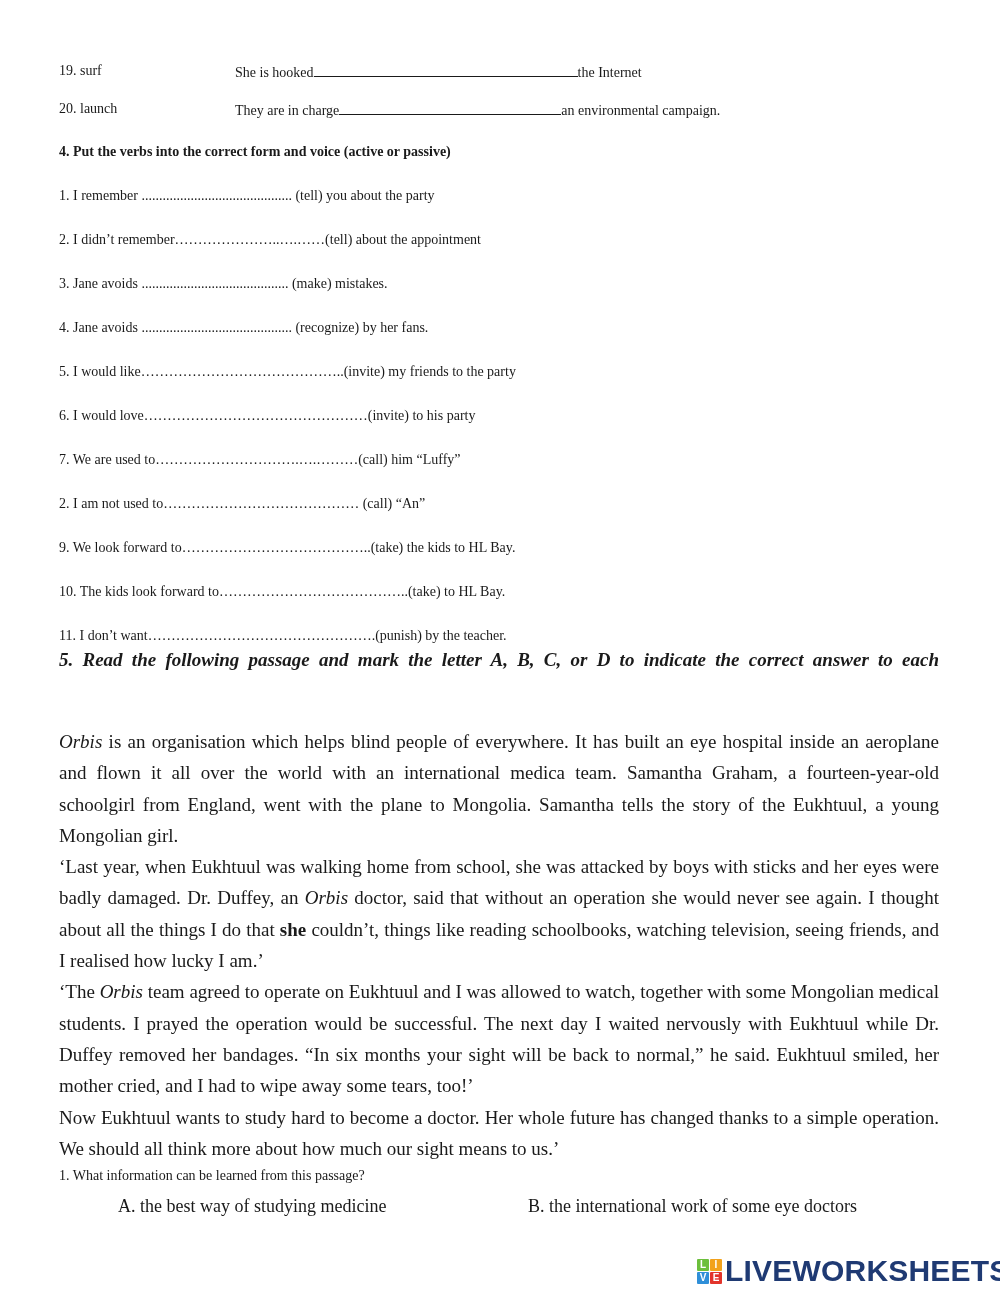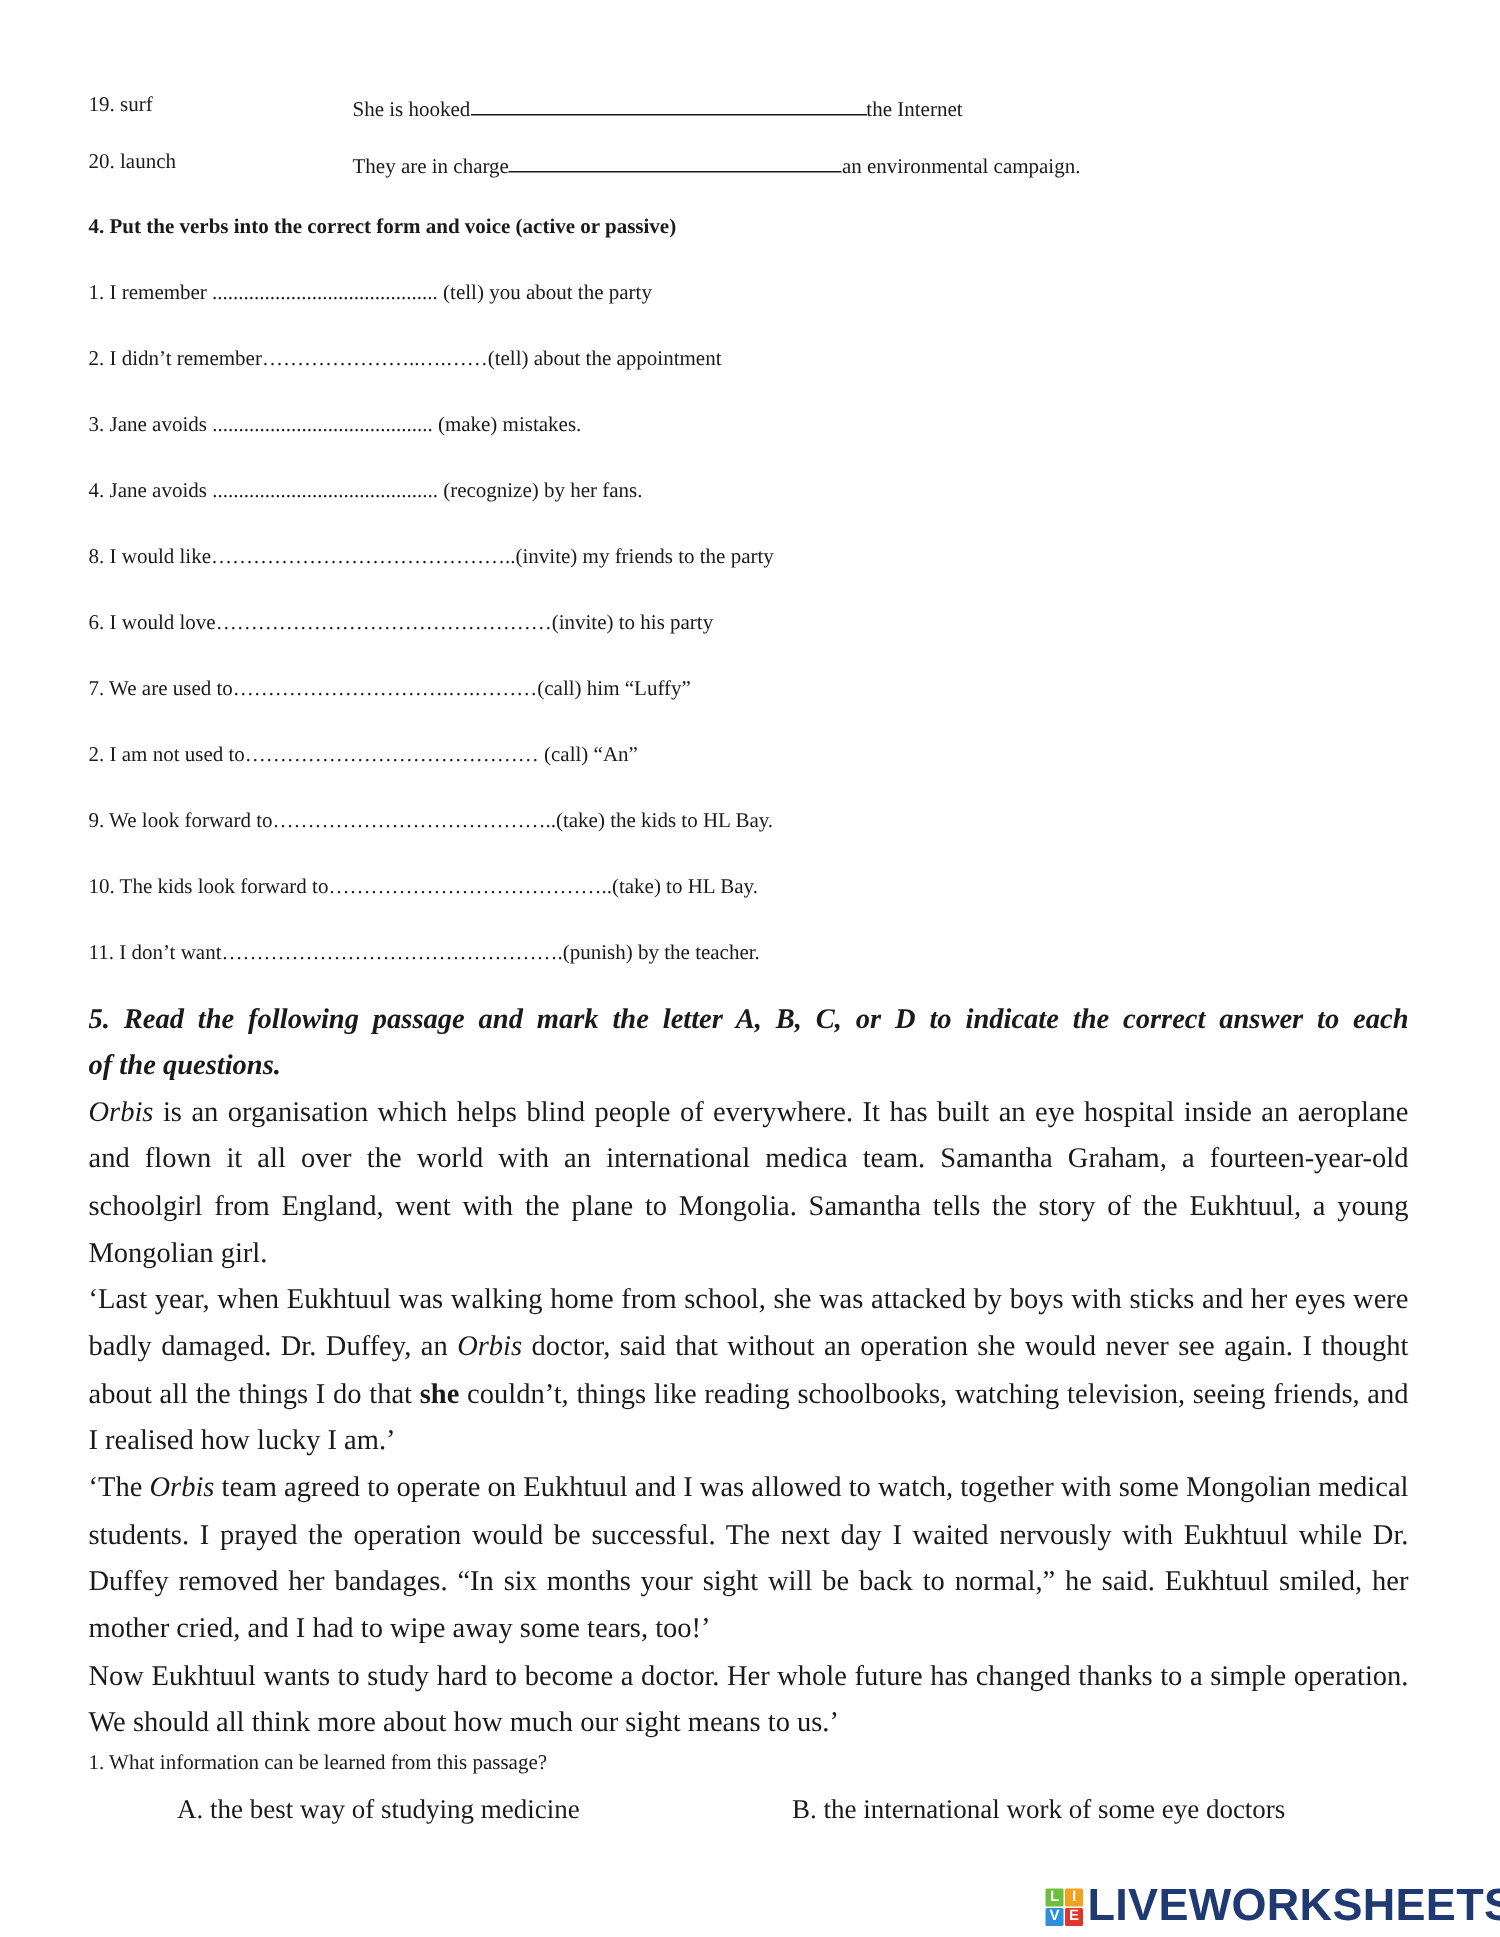--- a/index.html
+++ b/index.html
@@ -51,31 +51,30 @@
   <span class="col-sent" style="left:176px;">
     <span>They are in charge</span><span class="blank" style="width:222px;"></span><span>an environmental campaign.</span>
   </span>
 </div>
 
 <div class="line heading-bold" style="top:141px;">4. Put the verbs into the correct form and voice (active or passive)</div>
 <div class="line" style="top:185px;">1. I remember ........................................... (tell) you about the party</div>
 <div class="line" style="top:229px;">2. I didn’t remember…………………..….……(tell) about the appointment</div>
 <div class="line" style="top:273px;">3. Jane avoids .......................................... (make) mistakes.</div>
 <div class="line" style="top:317px;">4. Jane avoids ........................................... (recognize) by her fans.</div>
-<div class="line" style="top:361px;">8. I would like……………………………………..(invite) my friends to the party</div>
+<div class="line" style="top:361px;">5. I would like……………………………………..(invite) my friends to the party</div>
 <div class="line" style="top:405px;">6. I would love…………………………………………(invite) to his party</div>
 <div class="line" style="top:449px;">7. We are used to………………………….….………(call) him “Luffy”</div>
 <div class="line" style="top:493px;">2. I am not used to…………………………………… (call) “An”</div>
 <div class="line" style="top:537px;">9. We look forward to…………………………………..(take) the kids to HL Bay.</div>
 <div class="line" style="top:581px;">10. The kids look forward to…………………………………..(take) to HL Bay.</div>
 <div class="line" style="top:625px;">11. I don’t want………………………………………….(punish) by the teacher.</div>
 
-<div class="para heading-bi" style="top:664px;font-style:italic;">
+<div class="para heading-bi" style="top:644px;font-style:italic;">
   <p class="last-just">5. Read the following passage and mark the letter A, B, C, or D to indicate the correct answer to each</p>
-  <p>of the questions.</p>
 </div>
 
 <div class="para" style="top:726px;">
   <p><em>Orbis</em><span> is an organisation which helps blind people of everywhere. It has built an eye hospital inside an aeroplane and flown it all over the world with an international medica team. Samantha Graham, a fourteen-year-old schoolgirl from England, went with the plane to Mongolia. Samantha tells the story of the Eukhtuul, a young Mongolian girl.</span></p>
   <p><span>‘Last year, when Eukhtuul was walking home from school, she was attacked by boys with sticks and her eyes were badly damaged. Dr. Duffey, an </span><em>Orbis</em><span> doctor, said that without an operation she would never see again. I thought about all the things I do that </span><b>she</b><span> couldn’t, things like reading schoolbooks, watching television, seeing friends, and I realised how lucky I am.’</span></p>
   <p><span>‘The </span><em>Orbis</em><span> team agreed to operate on Eukhtuul and I was allowed to watch, together with some Mongolian medical students. I prayed the operation would be successful. The next day I waited nervously with Eukhtuul while Dr. Duffey removed her bandages. “In six months your sight will be back to normal,” he said. Eukhtuul smiled, her mother cried, and I had to wipe away some tears, too!’</span></p>
   <p>Now Eukhtuul wants to study hard to become a doctor. Her whole future has changed thanks to a simple operation. We should all think more about how much our sight means to us.’</p>
 </div>
 
 <div class="line" style="top:1165px;">1. What information can be learned from this passage?</div>

